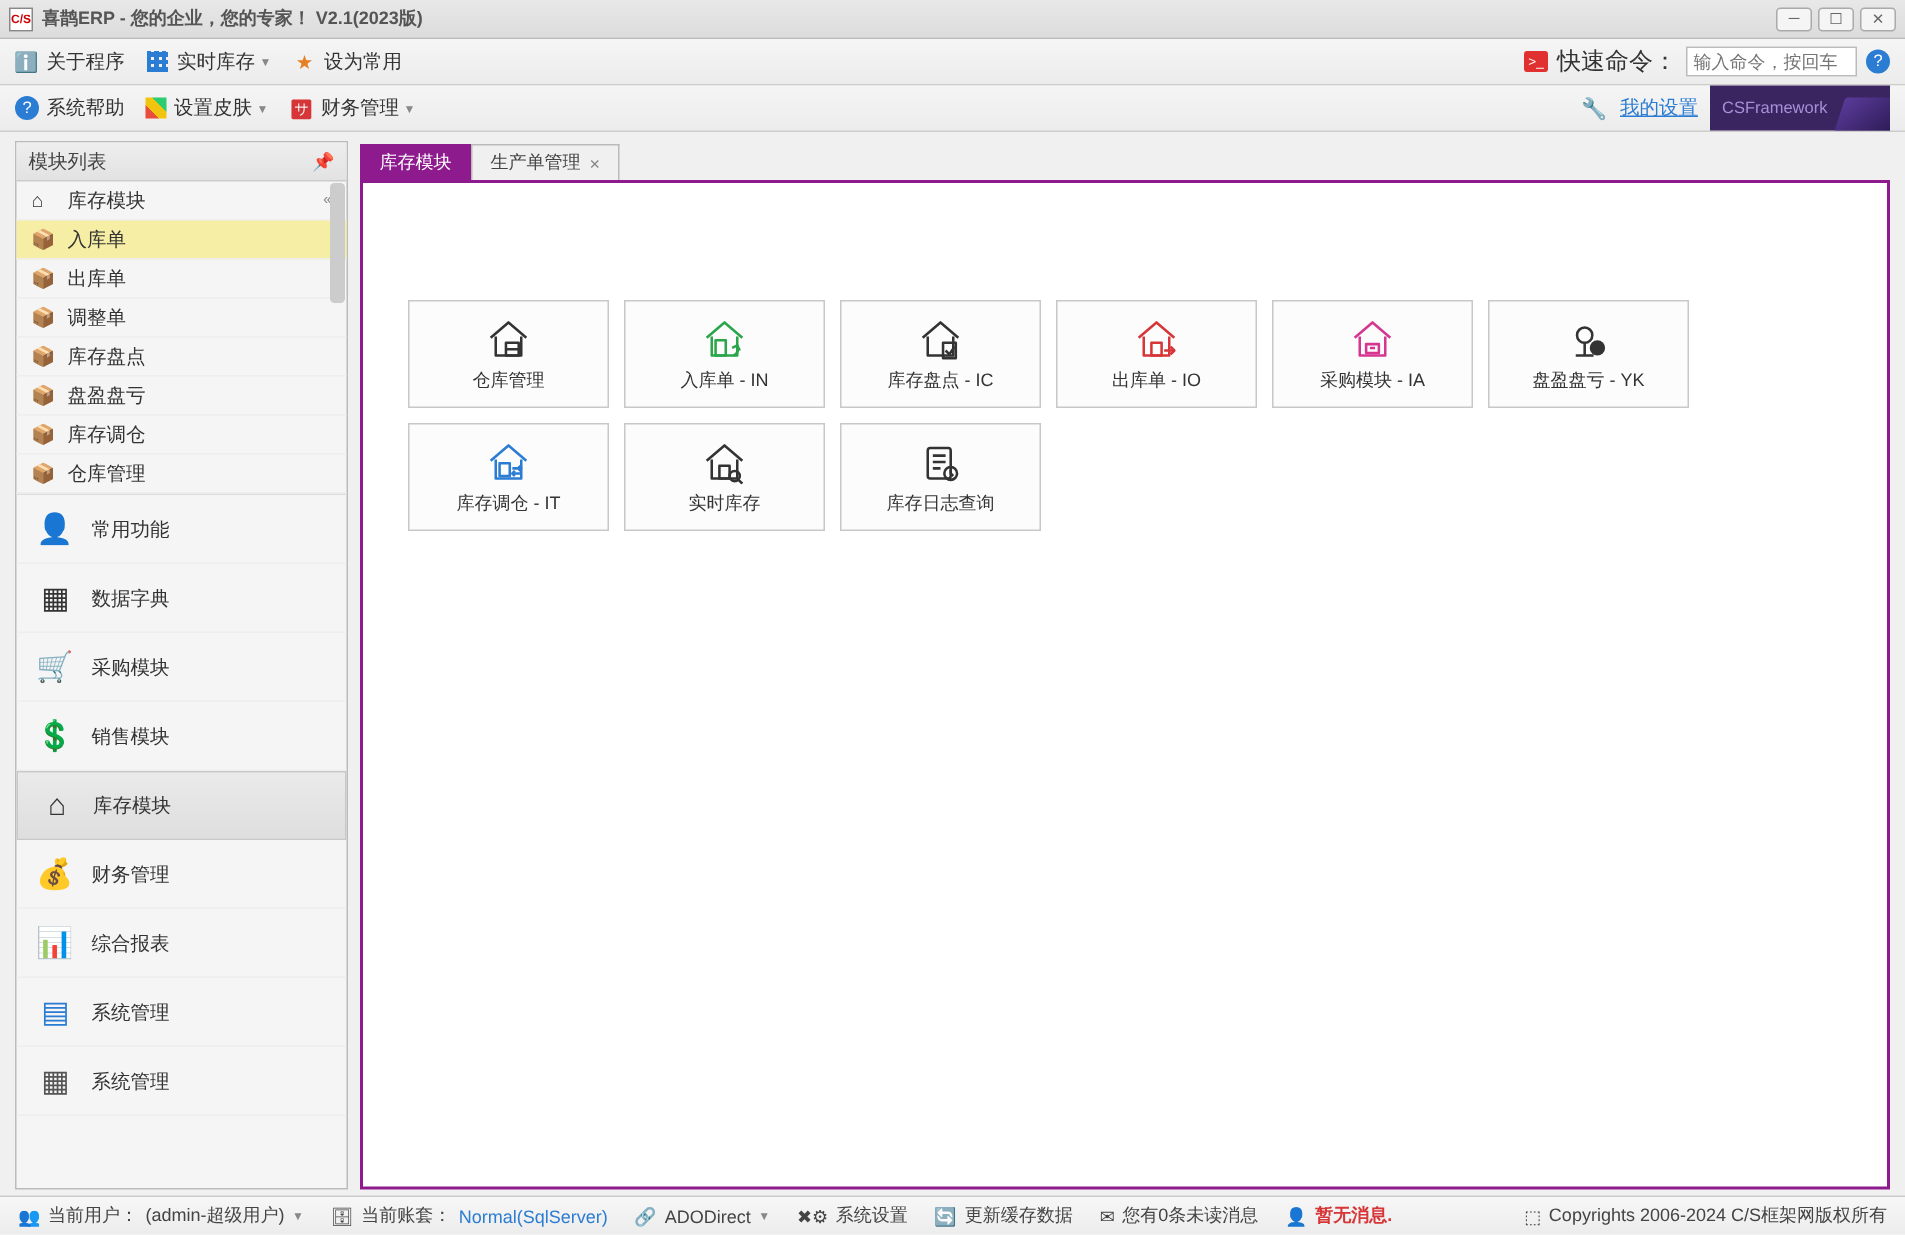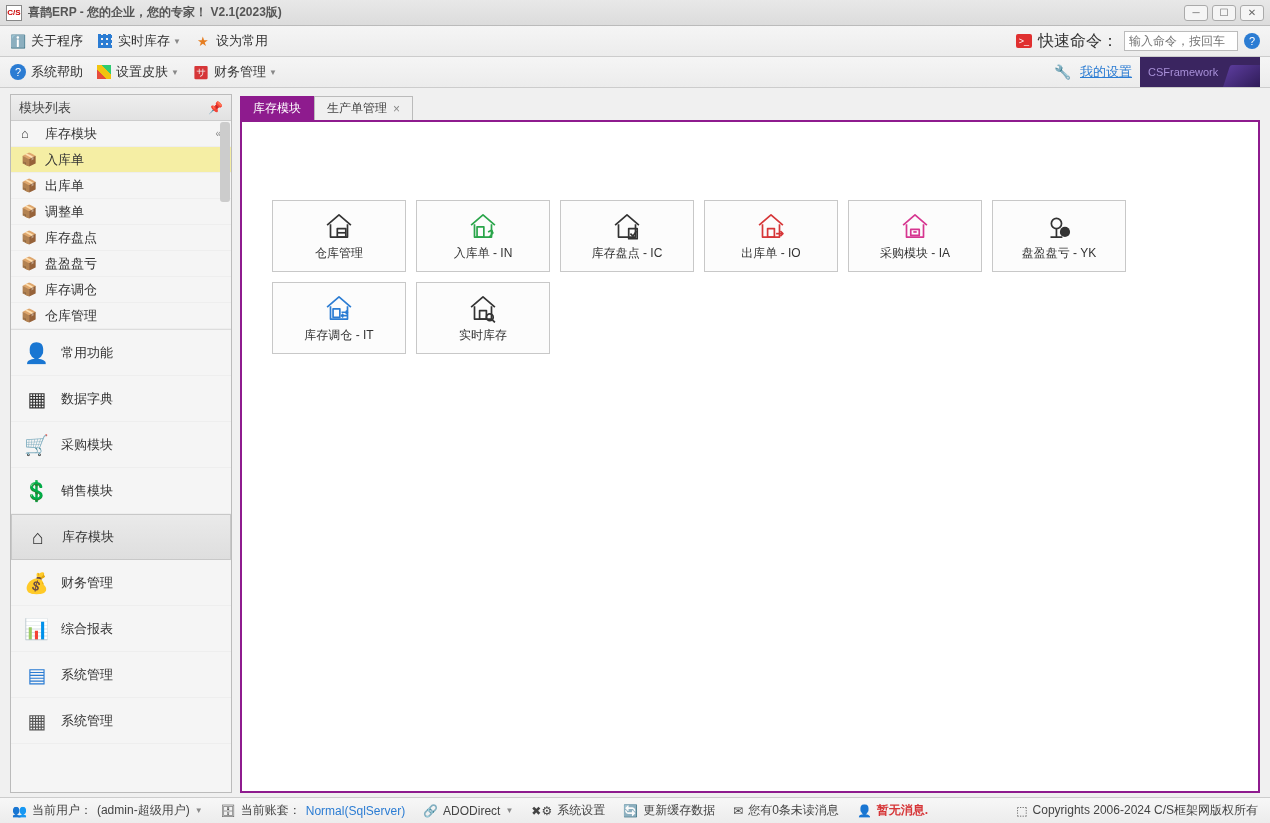--- a/index.html
+++ b/index.html
@@ -325,20 +325,34 @@
               <g stroke="#333" stroke-width="2" fill="none" stroke-linejoin="round">
                 <path d="M6 16 L20 4 L34 16"></path>
                 <path d="M10 15 L10 30 L30 30 L30 15"></path>
                 <rect x="16" y="20" width="8" height="10"></rect>
                 <circle cx="28" cy="28" r="4"></circle>
                 <line x1="31" y1="31" x2="34" y2="34"></line>
               </g>
             </svg>
             <div class="lbl">实时库存</div>
           </div>
+          <div class="tile">
+            <svg viewBox="0 0 40 34">
+              <g stroke="#333" stroke-width="2" fill="none">
+                <rect x="10" y="6" width="18" height="24" rx="2"></rect>
+                <line x1="14" y1="12" x2="24" y2="12"></line>
+                <line x1="14" y1="17" x2="24" y2="17"></line>
+                <line x1="14" y1="22" x2="20" y2="22"></line>
+                <circle cx="28" cy="26" r="5"></circle>
+                <line x1="28" y1="23" x2="28" y2="26"></line>
+                <line x1="28" y1="26" x2="30" y2="28"></line>
+              </g>
+            </svg>
+            <div class="lbl">库存日志查询</div>
+          </div>
         </div>
     </div>
   </div>
 </div>
 
 <div class="status">
   <div class="s">
       <span>👥</span>
       <span>当前用户：</span>
       <span>(admin-超级用户)</span>

